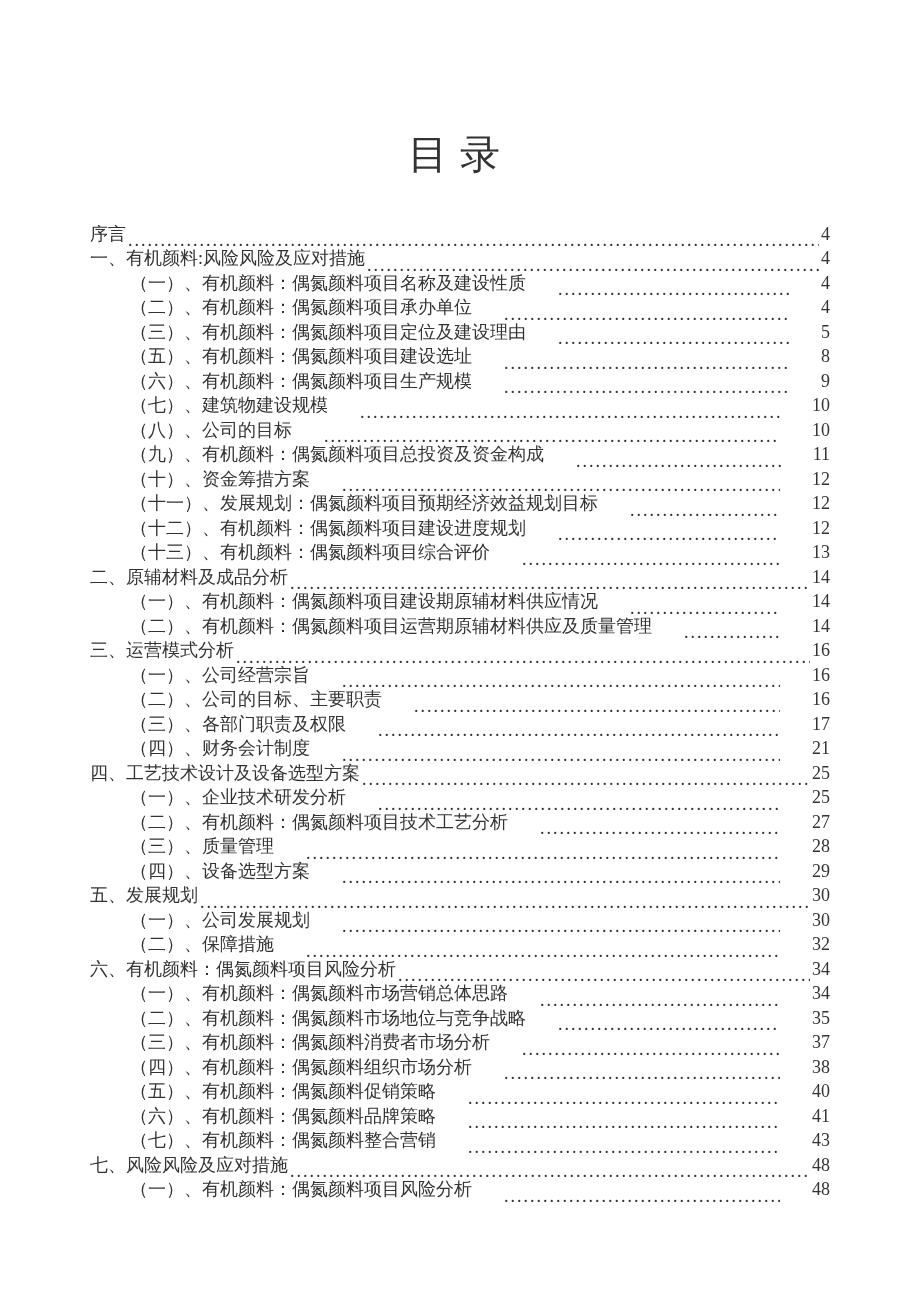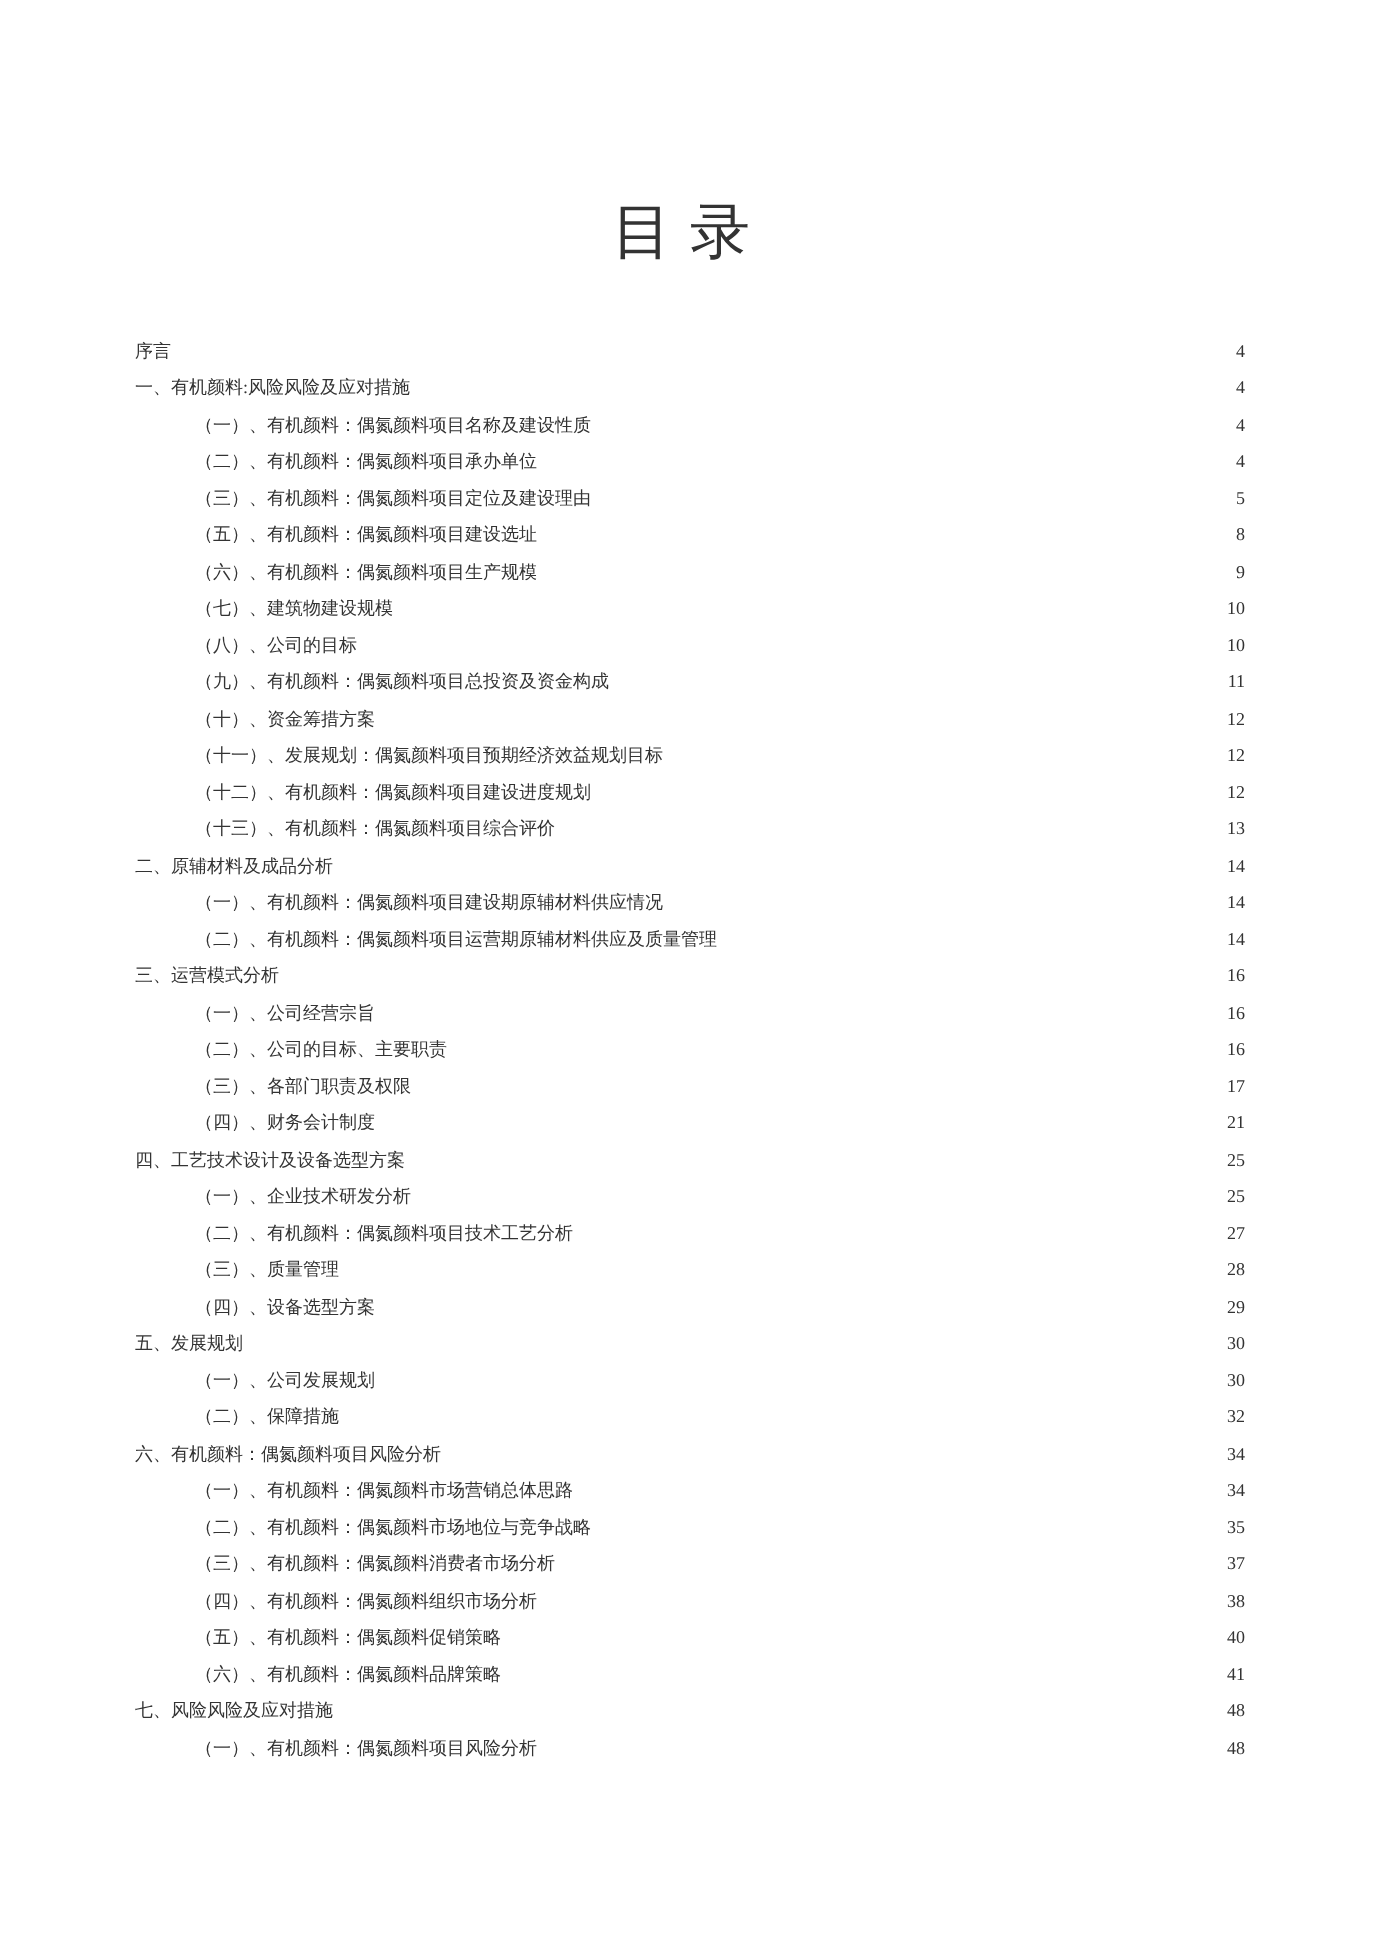--- a/index.html
+++ b/index.html
@@ -19,21 +19,21 @@
     text-align: center;
     font-size: 40px;
     letter-spacing: 12px;
     margin-bottom: 40px;
     color: #333;
     font-weight: normal;
   }
   .toc-line {
     display: flex;
     align-items: flex-end;
-    font-size: 12px;
+    font-size: 18px;
     line-height: 24.5px;
     color: #333;
     white-space: nowrap;
   }
   .toc-line.level-0 {
     padding-left: 0;
   }
   .toc-line.level-1 {
     padding-left: 40px;
     gap: 30px;
@@ -245,20 +245,25 @@
       <div class="toc-line level-1">
         <span class="toc-text">（五）、有机颜料：偶氮颜料促销策略</span>
         <span class="toc-dots"></span>
         <span class="toc-page">40</span>
       </div>
       <div class="toc-line level-1">
         <span class="toc-text">（六）、有机颜料：偶氮颜料品牌策略</span>
         <span class="toc-dots"></span>
         <span class="toc-page">41</span>
       </div>
+      <div class="toc-line level-1">
+        <span class="toc-text">（七）、有机颜料：偶氮颜料整合营销</span>
+        <span class="toc-dots"></span>
+        <span class="toc-page">43</span>
+      </div>
       <div class="toc-line level-0">
         <span class="toc-text">七、风险风险及应对措施</span>
         <span class="toc-dots"></span>
         <span class="toc-page">48</span>
       </div>
       <div class="toc-line level-1">
         <span class="toc-text">（一）、有机颜料：偶氮颜料项目风险分析</span>
         <span class="toc-dots"></span>
         <span class="toc-page">48</span>
       </div>

